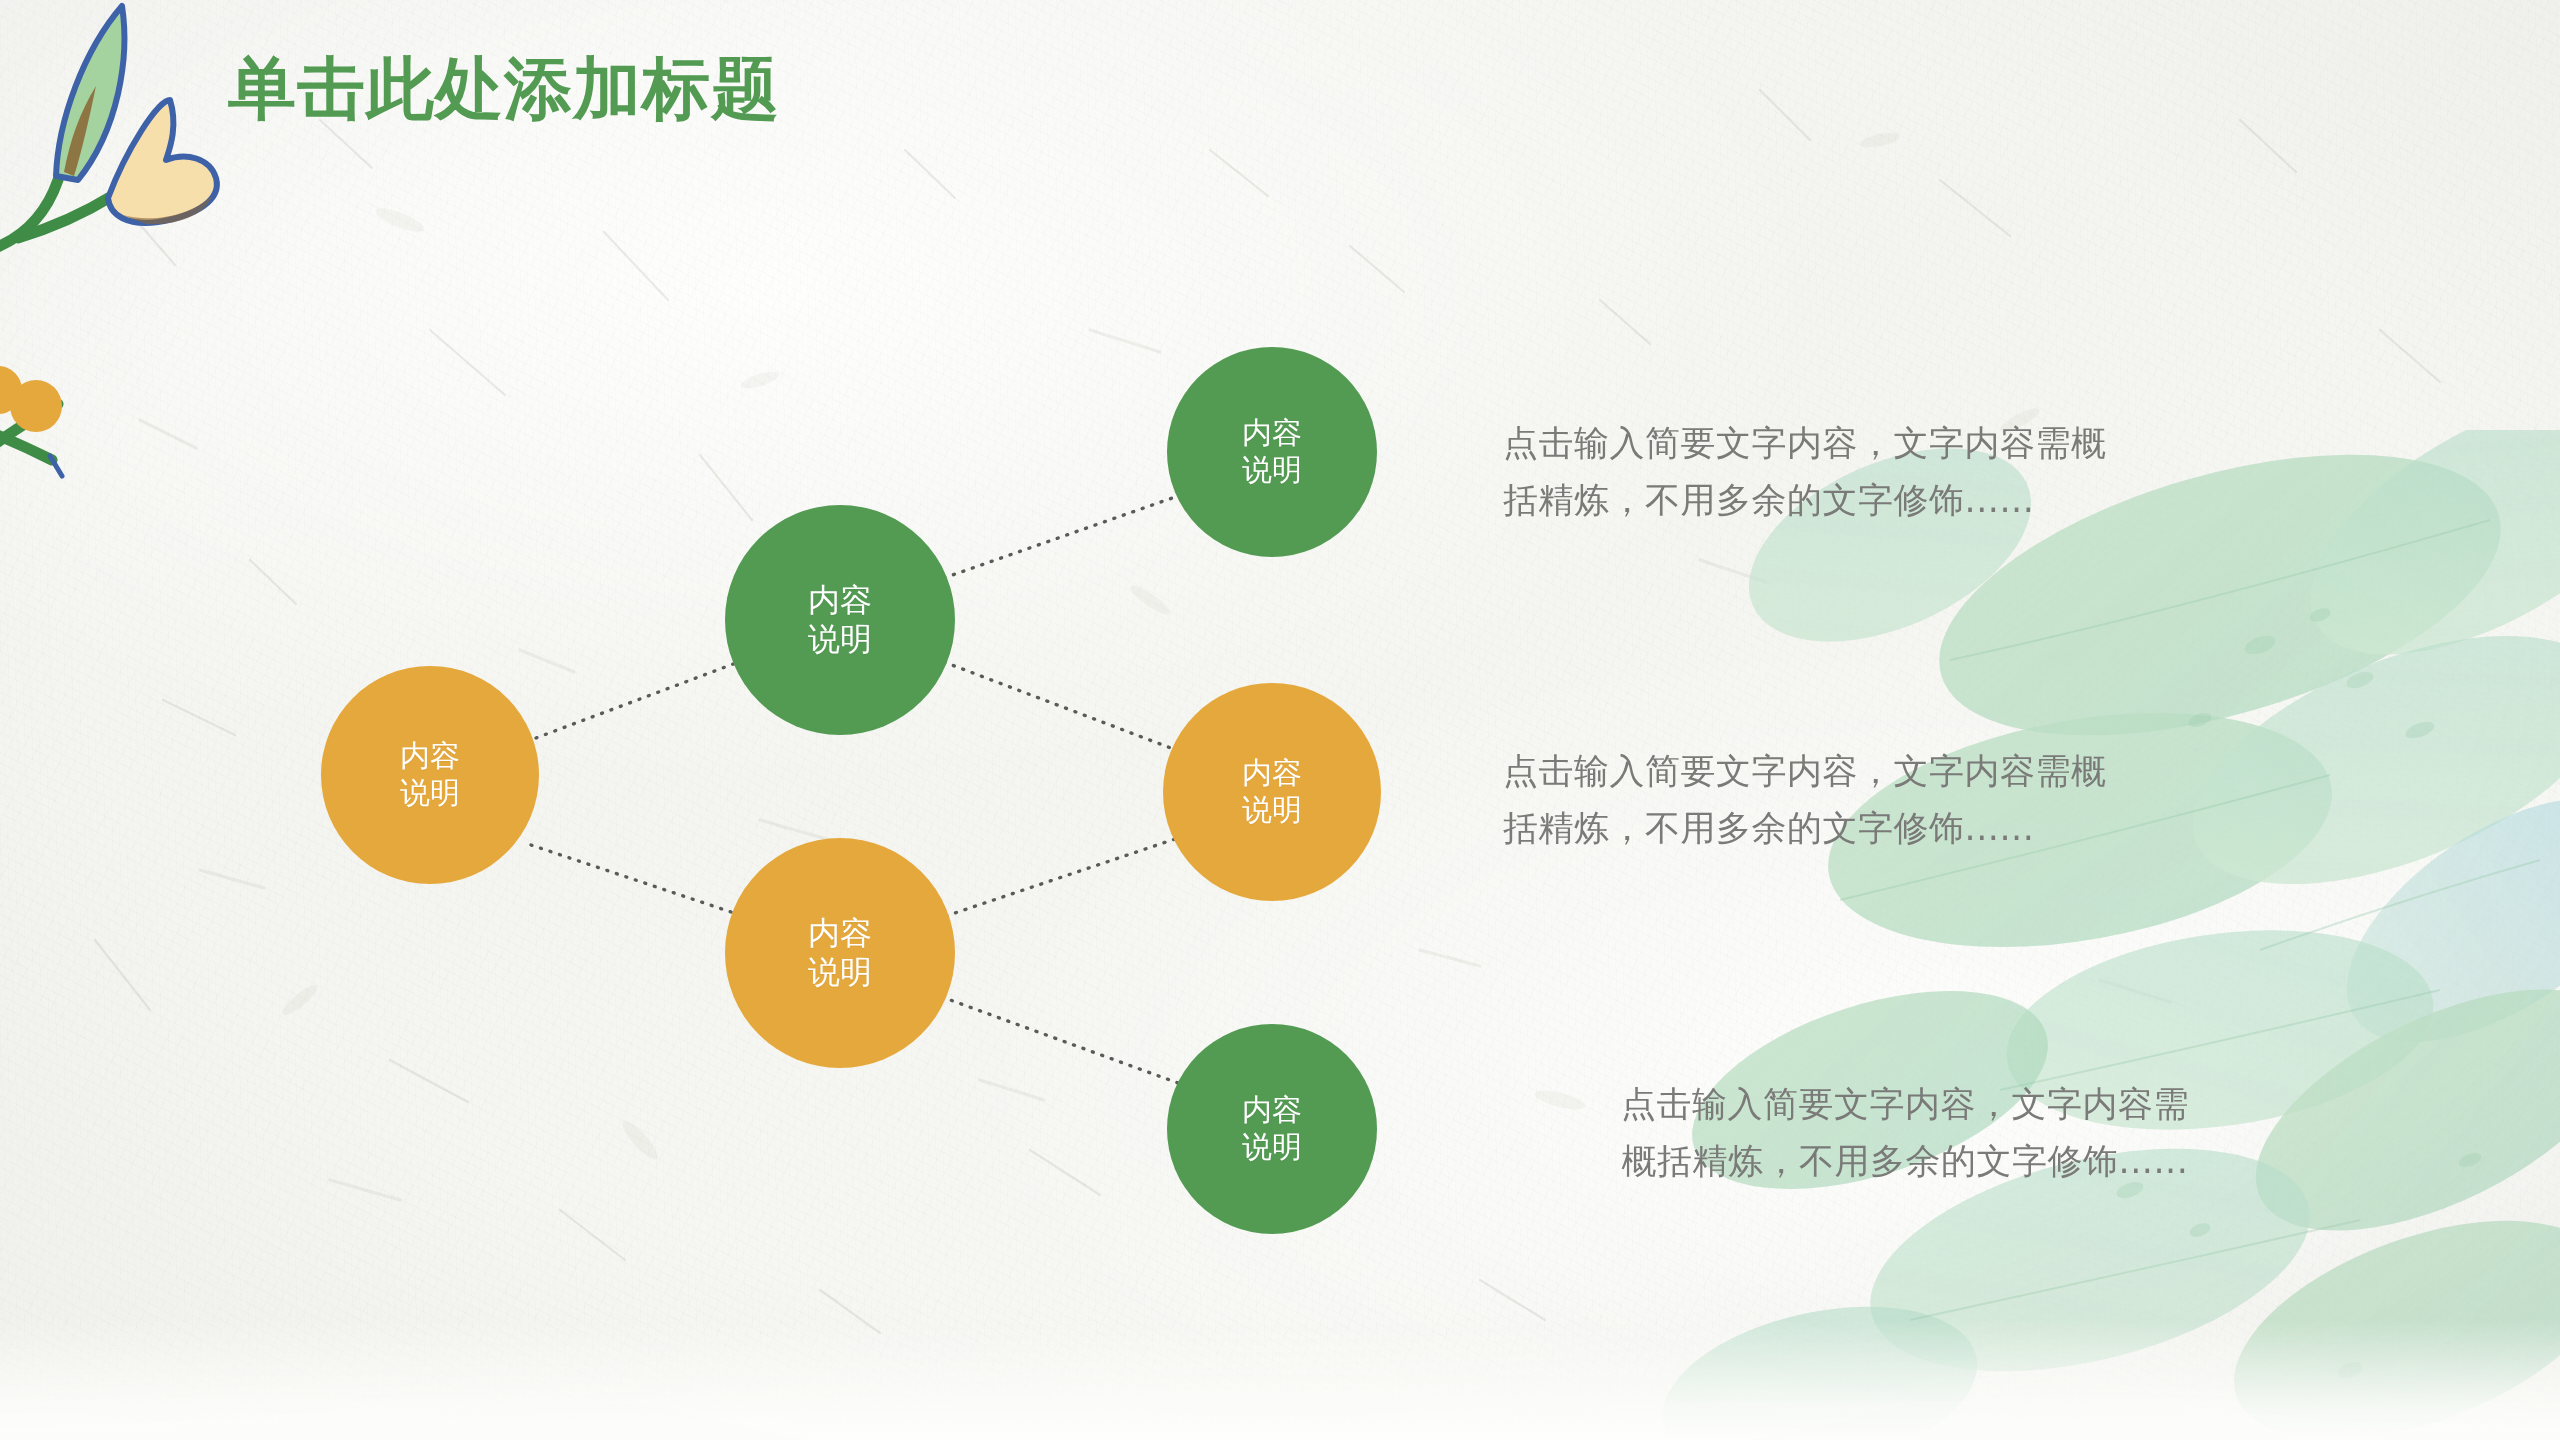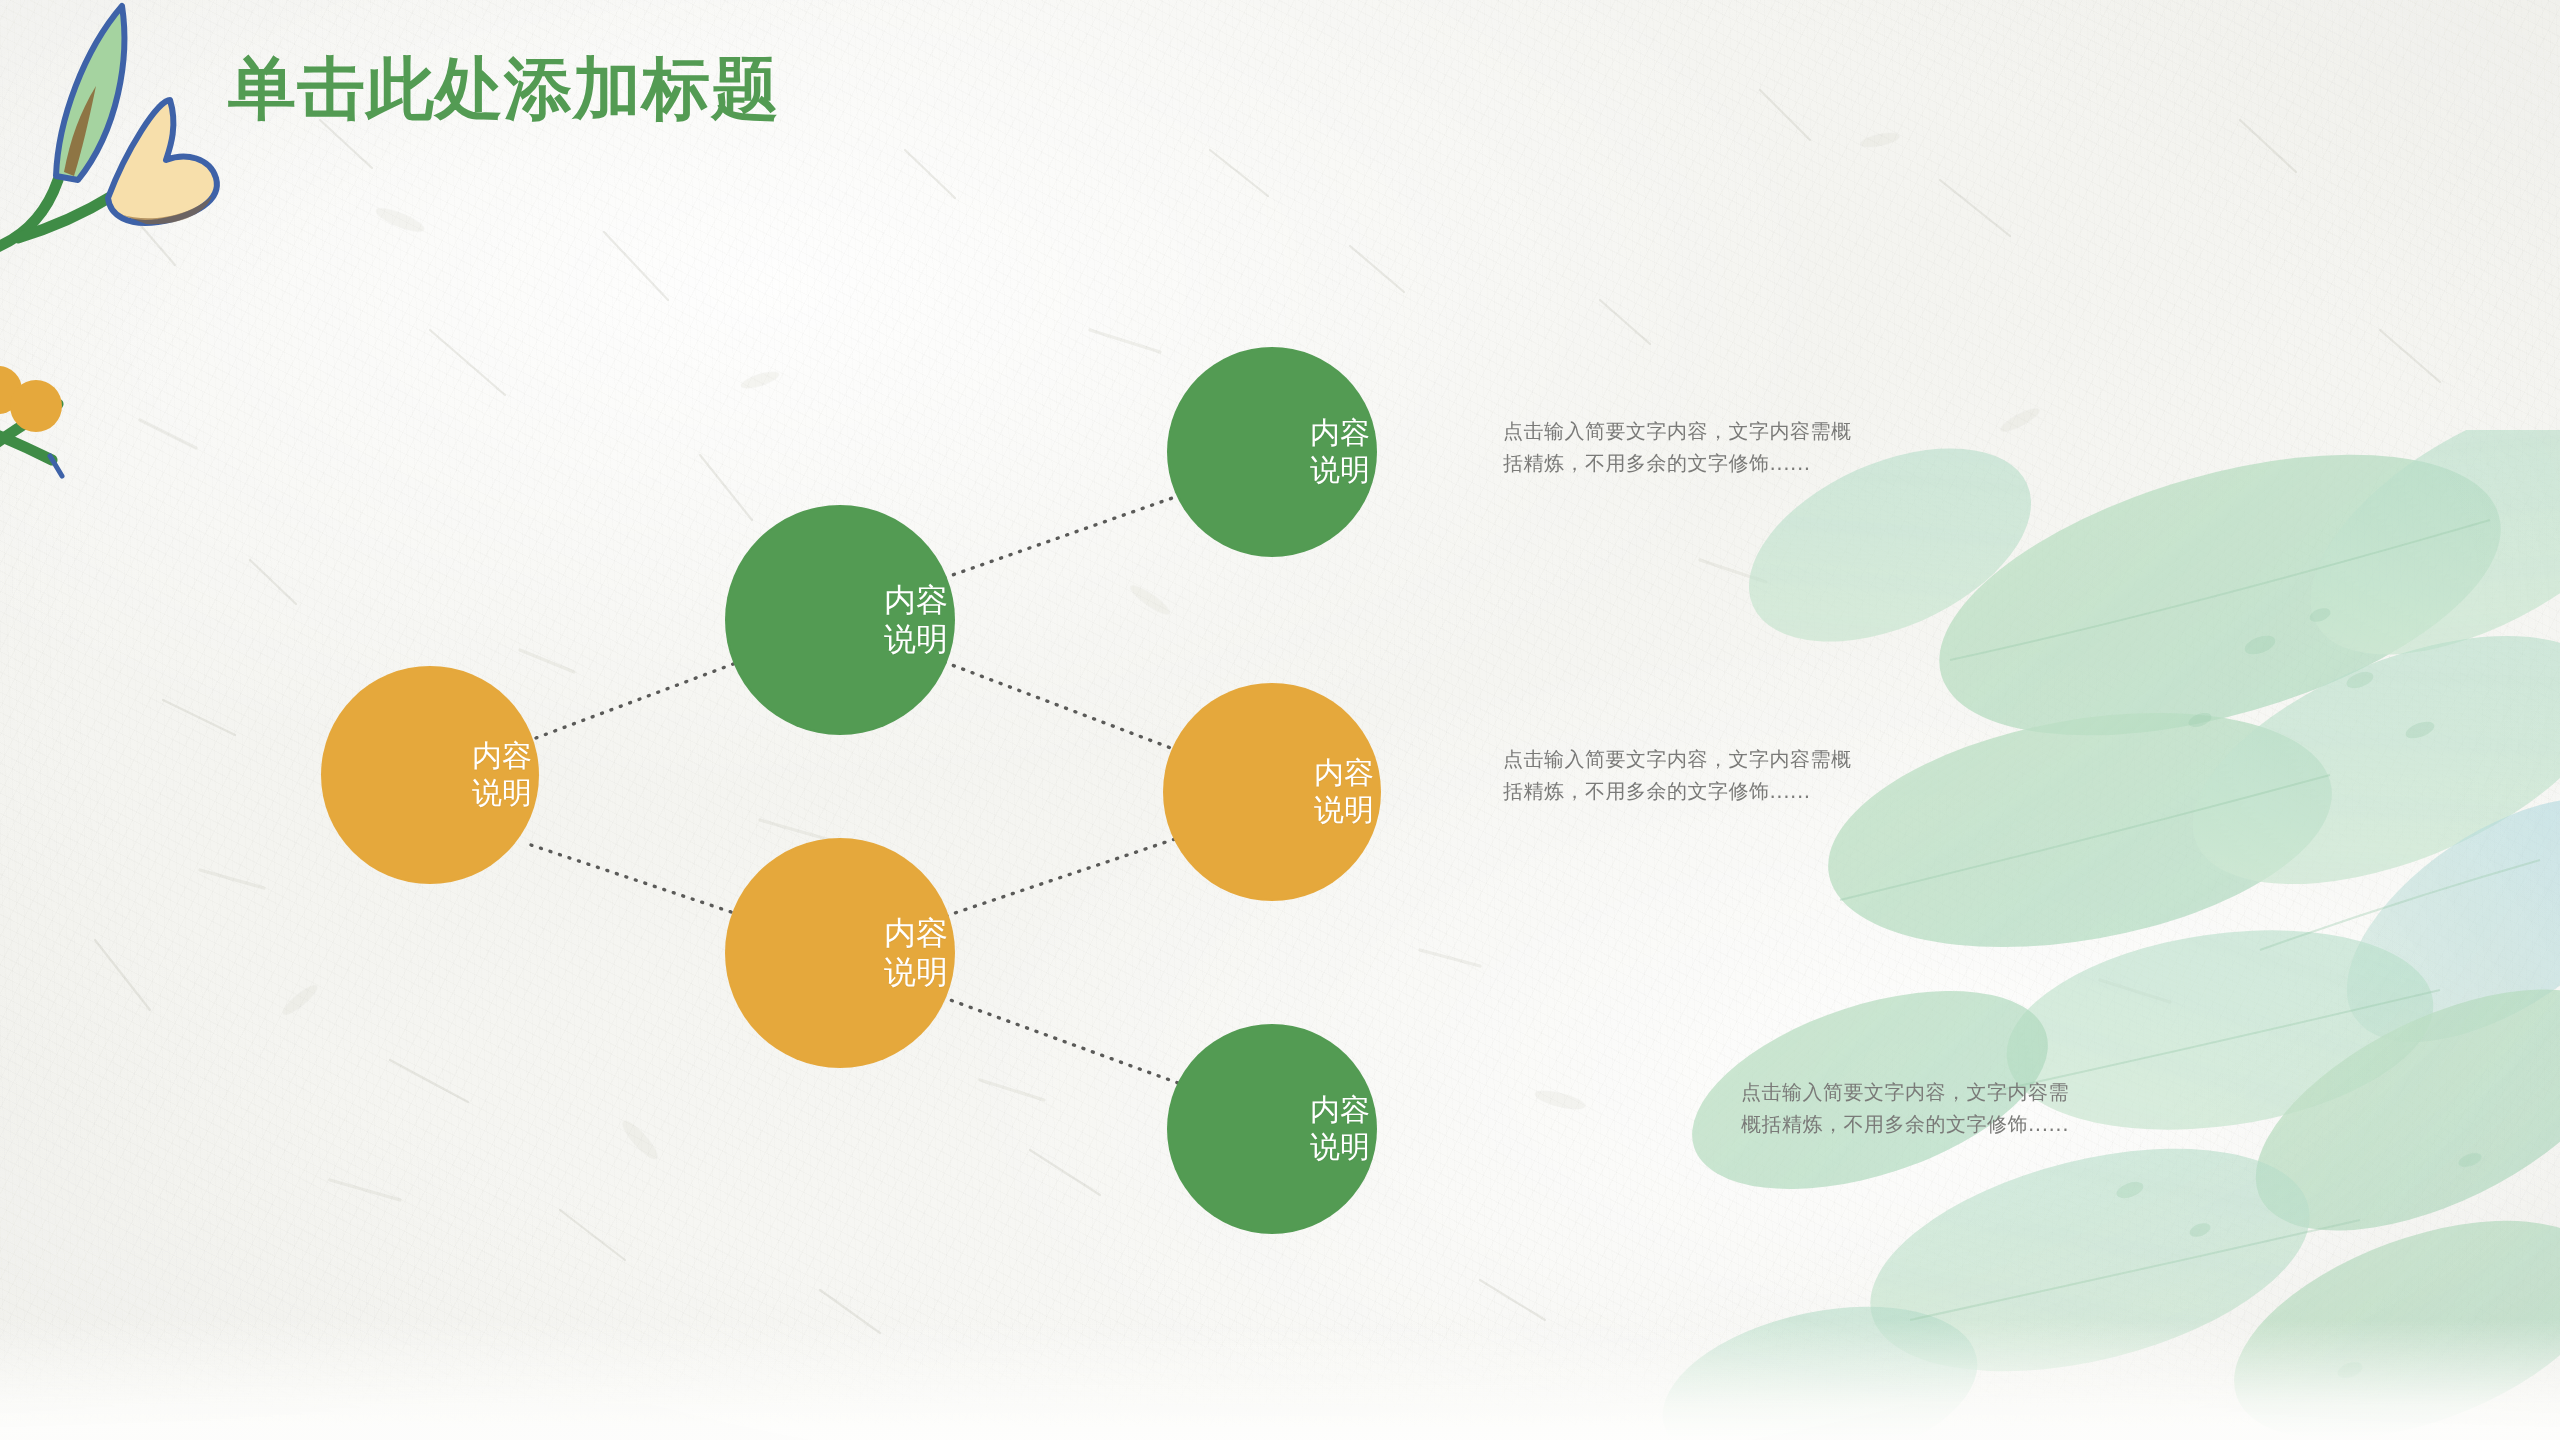--- a/index.html
+++ b/index.html
@@ -90,21 +90,21 @@
     white-space: nowrap;
   }
 
   
   .node {
     position: absolute;
     border-radius: 50%;
     box-sizing: border-box;
     display: flex;
     align-items: center;
-    justify-content: flex-end;
+    justify-content: center;
     text-align: center;
     color: #ffffff;
     line-height: 1.22;
     background-clip: padding-box;
     font-family: Liberation Serif, serif;
   }
   .node.green {
     background: #539b53;
     border: 5px solid rgba(0,0,0,0);
     box-shadow: 0 0 0 2px #539b53;
@@ -126,21 +126,21 @@
   .connectors {
     position: absolute;
     inset: 0;
     pointer-events: none;
   }
 
   
   .desc {
     position: absolute;
     color: #7a7a78;
-    font-size: 20px;
+    font-size: 35px;
     line-height: 1.62;
     letter-spacing: 0.5px;
   }
 </style>
 </head>
 <body>
 
 <div id="slide">
 
   <div class="paper-base"></div>

